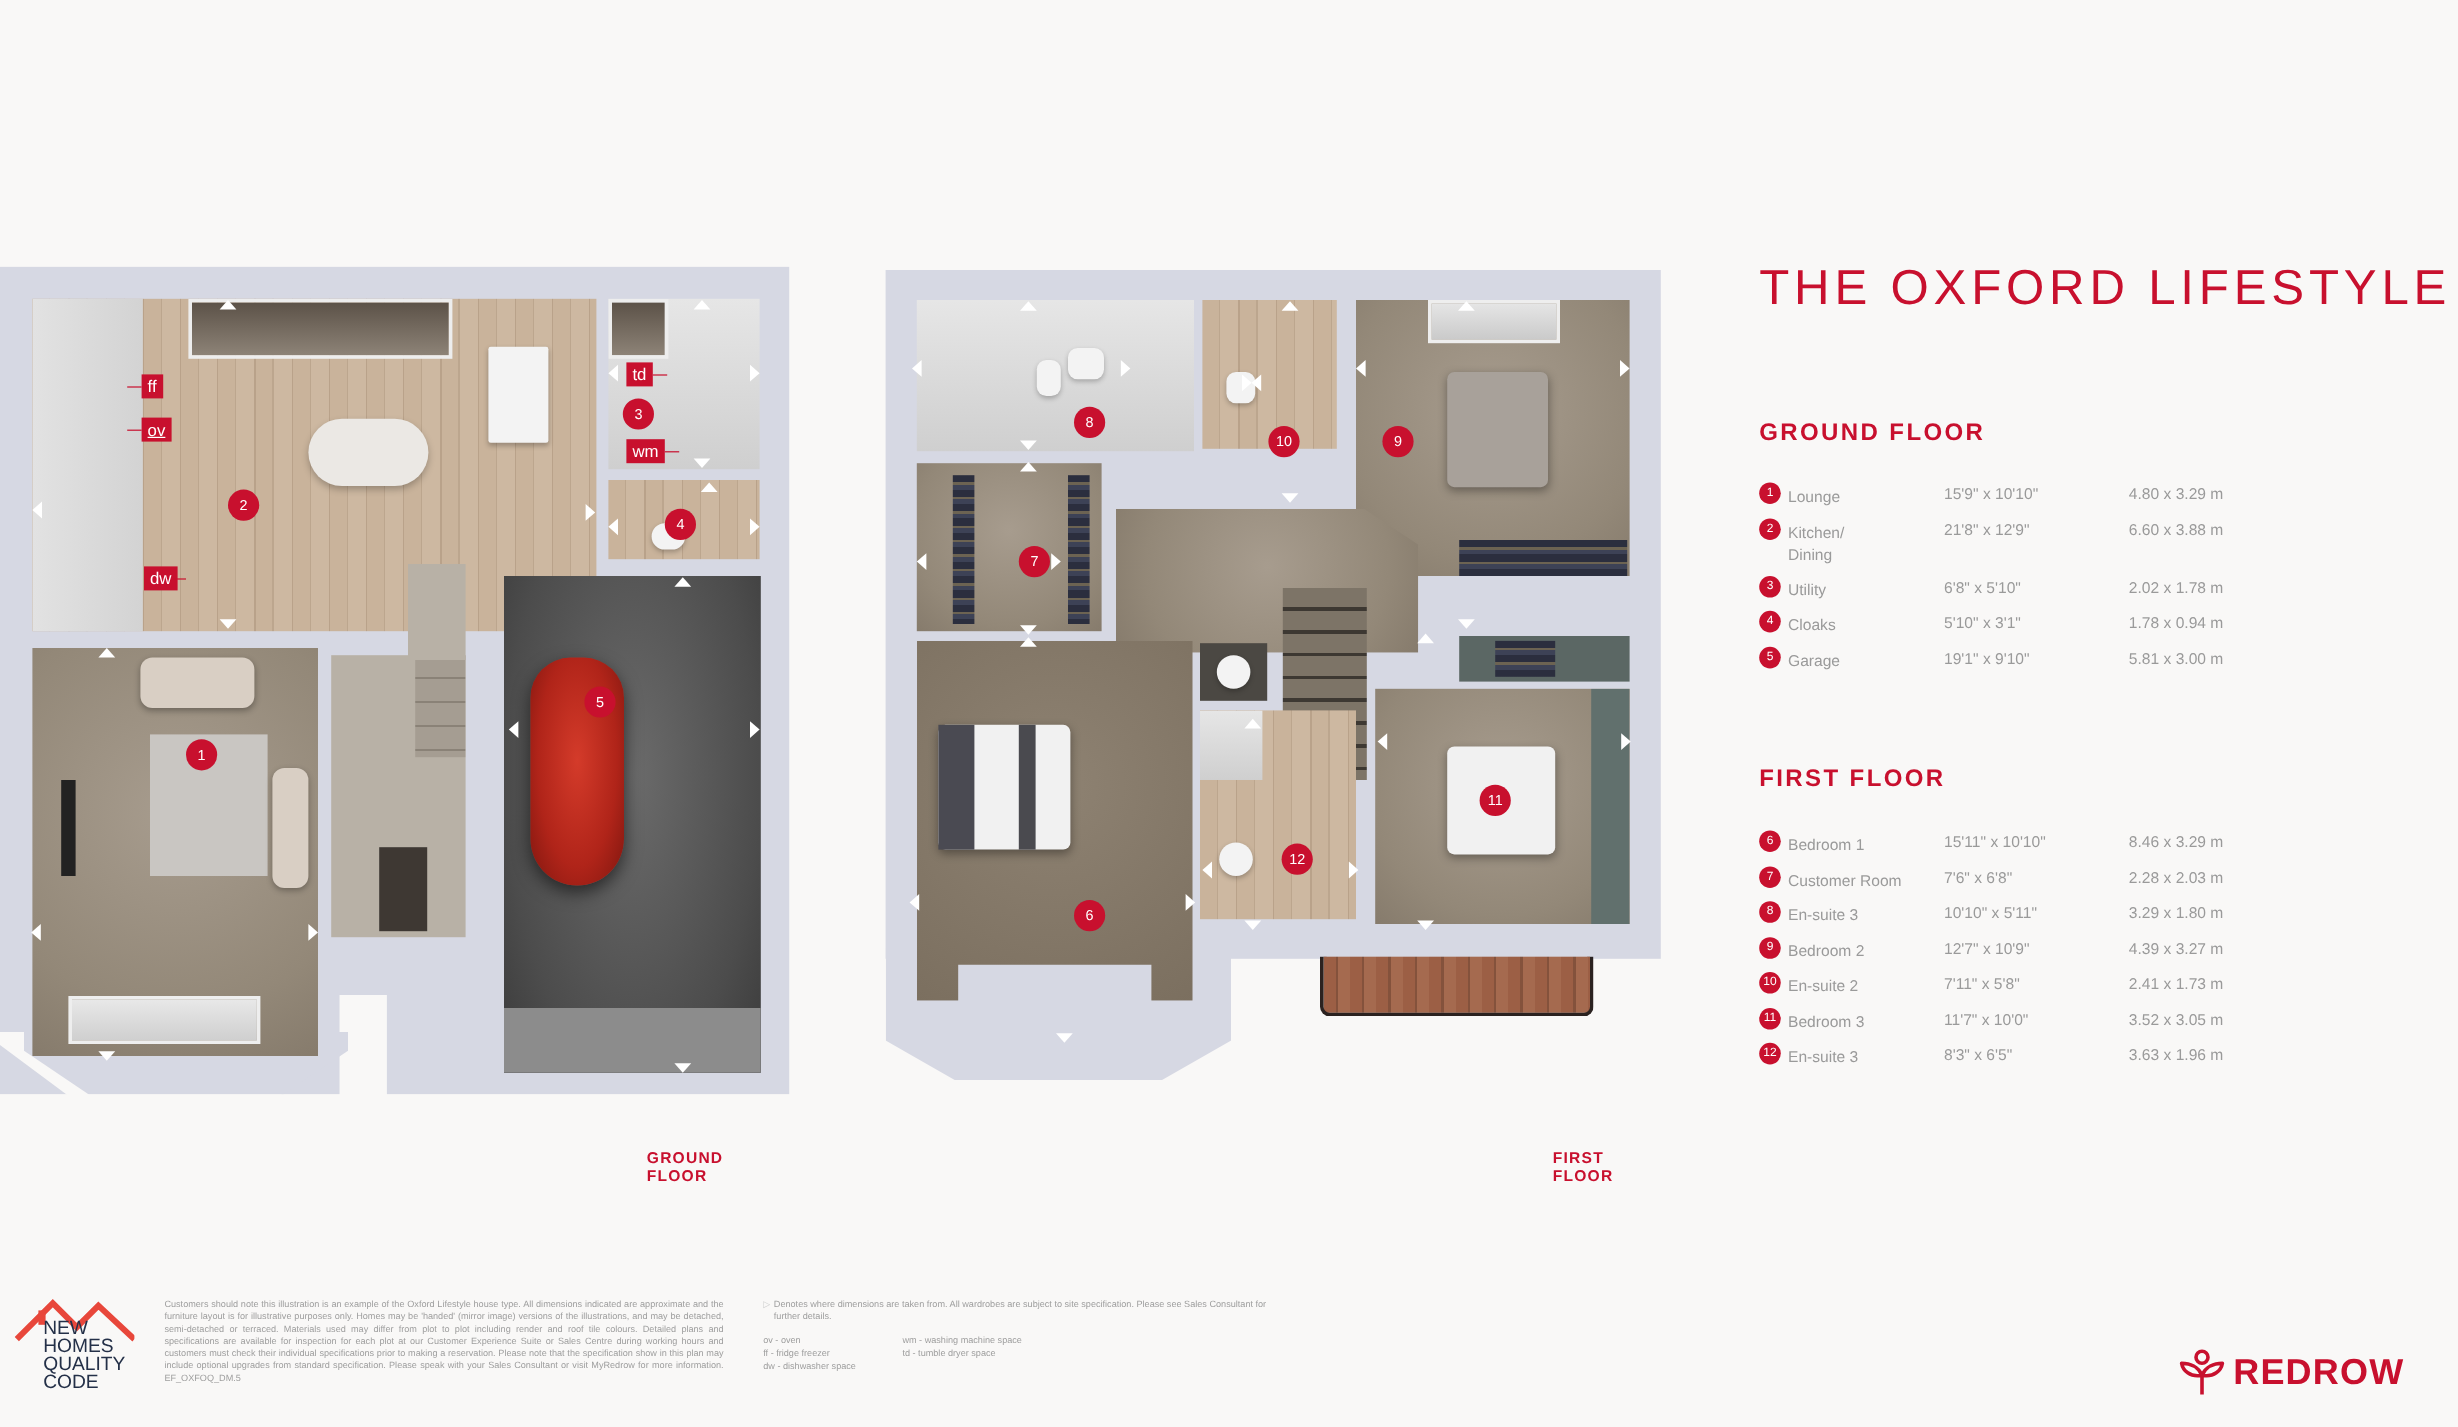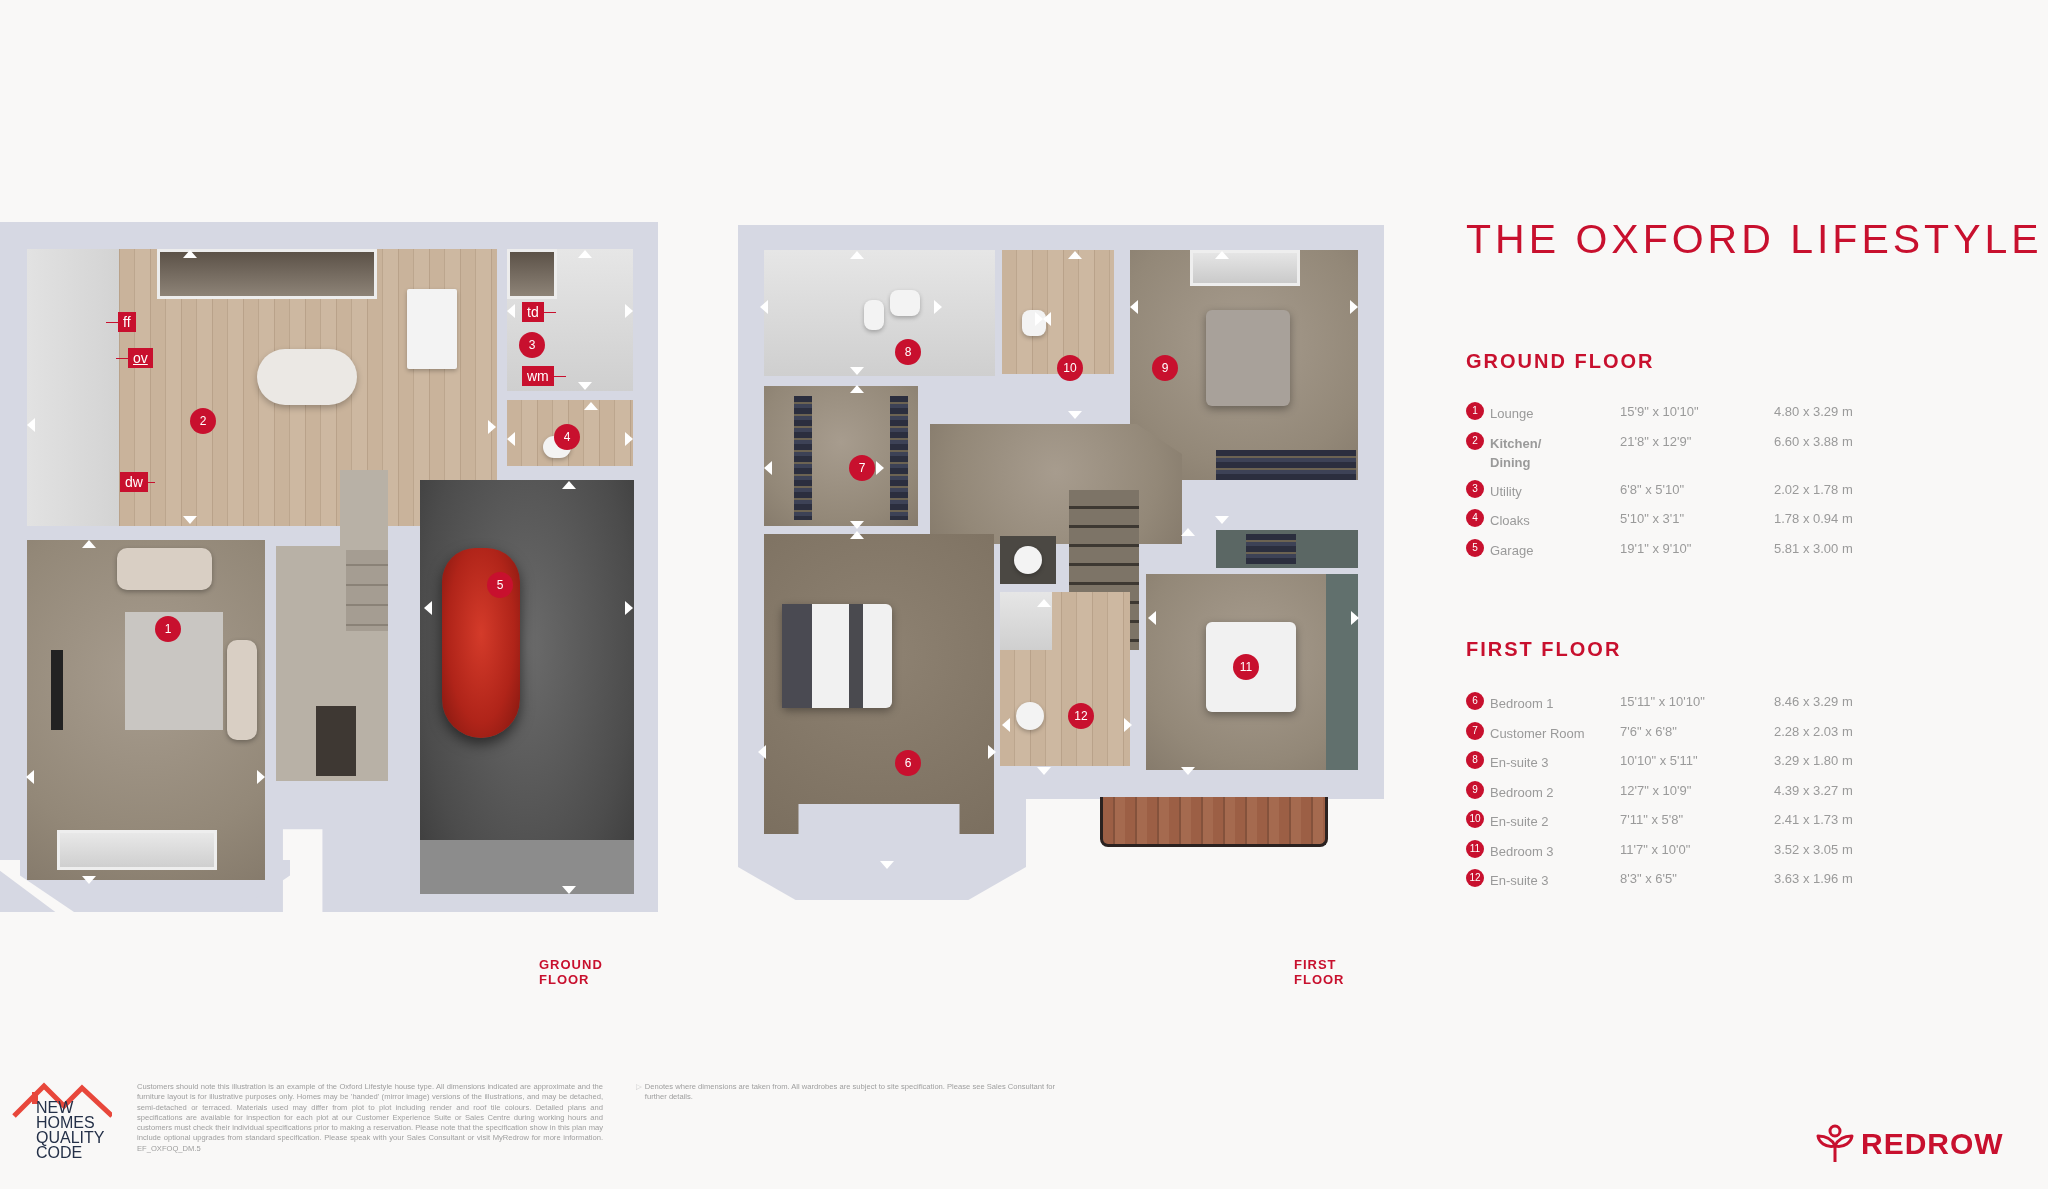--- a/index.html
+++ b/index.html
@@ -107,21 +107,21 @@
     <div style="position:absolute;left:0;top:360px;width:214px;height:54px;background:#8c8c8c;"></div>
   </div>
 
   <div class="marker" style="left:155px;top:616px;">1</div>
   <div class="marker" style="left:190px;top:408px;">2</div>
   <div class="marker" style="left:519px;top:332px;">3</div>
   <div class="marker" style="left:554px;top:424px;">4</div>
   <div class="marker" style="left:487px;top:572px;">5</div>
 
   <div class="appl l" style="left:118px;top:312px;">ff</div>
-  <div class="appl l" style="left:128px;top:348px;text-decoration:underline;">ov</div>
+  <div class="appl l" style="left:118px;top:348px;text-decoration:underline;">ov</div>
   <div class="appl" style="left:120px;top:472px;">dw</div>
   <div class="appl r" style="left:522px;top:302px;">td</div>
   <div class="appl r" style="left:522px;top:366px;">wm</div>
 
   <div class="arrow up" style="left:183px;top:250px;"></div>
   <div class="arrow down" style="left:183px;top:516px;"></div>
   <div class="arrow left" style="left:27px;top:418px;"></div>
   <div class="arrow right" style="left:488px;top:420px;"></div>
   <div class="arrow up" style="left:578px;top:250px;"></div>
   <div class="arrow down" style="left:578px;top:382px;"></div>
@@ -238,21 +238,21 @@
 <h2 class="section-head" style="top:350px;">GROUND FLOOR</h2>
 <div class="room-list" style="top:402px;">
   <div class="room-row">
     <span class="num">1</span>
     <span class="name">Lounge</span>
     <span class="imp">15'9" x 10'10"</span>
     <span class="met">4.80 x 3.29 m</span>
   </div>
   <div class="room-row tall">
     <span class="num">2</span>
-    <span class="name" style="width:70px;font-weight:bold;">Kitchen/ Dining</span>
+    <span class="name" style="width:70px;">Kitchen/ Dining</span>
     <span class="imp">21'8" x 12'9"</span>
     <span class="met">6.60 x 3.88 m</span>
   </div>
   <div class="room-row">
     <span class="num">3</span>
     <span class="name">Utility</span>
     <span class="imp">6'8" x 5'10"</span>
     <span class="met">2.02 x 1.78 m</span>
   </div>
   <div class="room-row">
@@ -326,20 +326,27 @@
   <div>CODE</div>
 </div>
 
 <p class="disclaimer">Customers should note this illustration is an example of the Oxford Lifestyle house type. All dimensions indicated are approximate and the furniture layout is for illustrative purposes only. Homes may be 'handed' (mirror image) versions of the illustrations, and may be detached, semi-detached or terraced. Materials used may differ from plot to plot including render and roof tile colours. Detailed plans and specifications are available for inspection for each plot at our Customer Experience Suite or Sales Centre during working hours and customers must check their individual specifications prior to making a reservation. Please note that the specification show in this plan may include optional upgrades from standard specification. Please speak with your Sales Consultant or visit MyRedrow for more information. EF_OXFOQ_DM.5</p>
 
 <div class="legend">
   <div style="display:flex;gap:3px;">
     <span style="color:#cfcfcf;">▷</span>
     <span>Denotes where dimensions are taken from. All wardrobes are subject to site specification. Please see Sales Consultant for further details.</span>
   </div>
+  <div class="grid">
+    <span>ov - oven</span>
+    <span>wm - washing machine space</span>
+    <span>ff - fridge freezer</span>
+    <span>td - tumble dryer space</span>
+    <span>dw - dishwasher space</span>
+  </div>
 </div>
 
 <div class="redrow">
   <svg width="40" height="40" viewBox="0 0 40 40">
     <circle cx="20" cy="7" r="5" fill="none" stroke="#c8102e" stroke-width="3"></circle>
     <path d="M20 38 L20 22 M20 22 C10 24 4 18 3 12 C10 12 17 15 20 22 C23 15 30 12 37 12 C36 18 30 24 20 22" fill="none" stroke="#c8102e" stroke-width="3" stroke-linejoin="round"></path>
   </svg>
   <span class="redrow-word">REDROW</span>
 </div>
 

